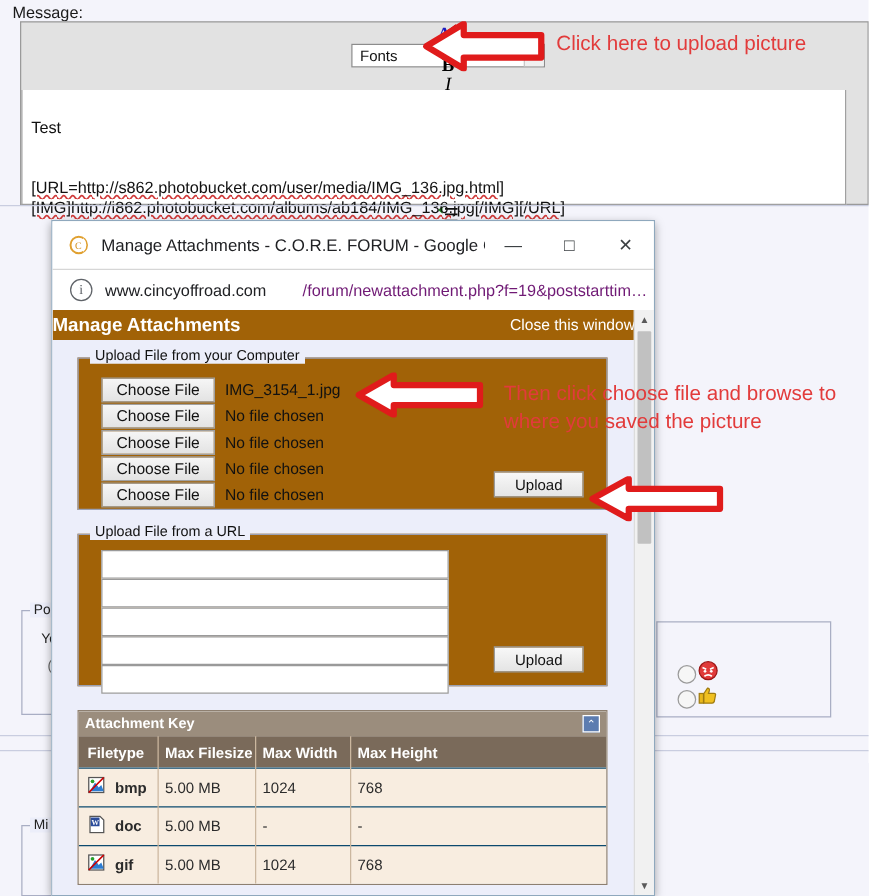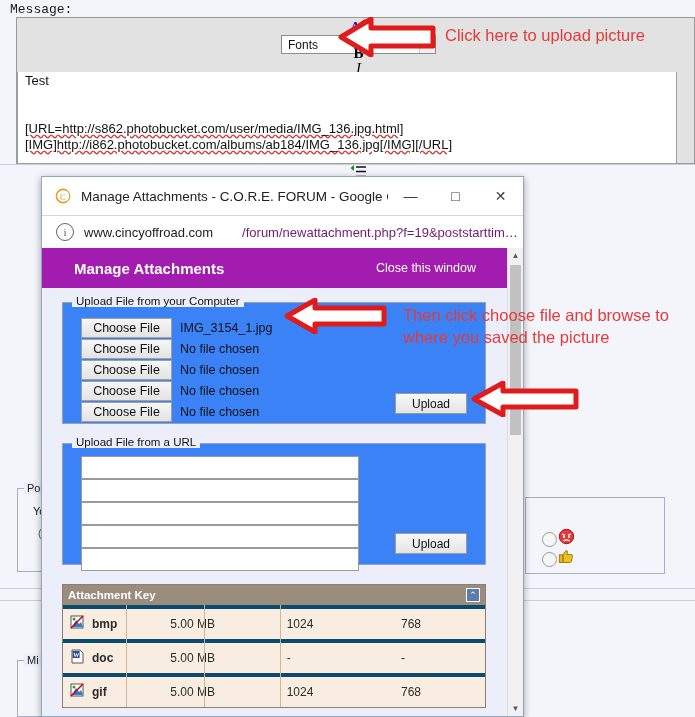--- a/index.html
+++ b/index.html
@@ -9,21 +9,21 @@
     font-family:"Liberation Sans", sans-serif;
     font-size:13px;
     color:#000;
     overflow:hidden;
     position:relative;
   }
   .root{position:absolute;left:0;top:0;width:695px;height:717px;overflow:hidden;}
 
   
   .page-bg{position:absolute;left:0;top:0;width:695px;height:717px;background:#f4f4fb;}
-  .msg-label{position:absolute;left:10px;top:2px;font-size:13px;color:#1a1a1a;font-family:Liberation Mono, monospace;}
+  .msg-label{position:absolute;left:10px;top:2px;font-size:13px;color:#1a1a1a;}
 
   .editor-wrap{position:absolute;left:16px;top:17px;width:679px;height:147px;
      background:#e2e2e2;border:1px solid #9a9a9a;box-sizing:border-box;}
   .tbrow{position:relative;height:28px;display:flex;align-items:center;padding-left:6px;gap:0;flex-direction:column;}
   .tbrow.r2{height:27px;}
   .sep{width:1px;height:20px;background:#adadad;margin:0 5px;}
   .tbtn{width:22px;height:22px;display:flex;align-items:center;justify-content:center;
         font-size:14px;line-height:1;color:#000;cursor:default;}
   .tbtn.bold{font-weight:bold;font-family:"Liberation Serif",serif;font-size:15px;}
   .tbtn.ital{font-style:italic;font-family:"Liberation Serif",serif;font-size:15px;}
@@ -35,21 +35,21 @@
      border-left:1px solid #c8c8c8;background:#f0f0f0;}
   .combo.fonts{width:155px;}
   .combo.sizes{width:76px;margin-top:28px;}
   .caret{width:0;height:0;border-left:4px solid transparent;border-right:4px solid transparent;border-top:4px solid #333;}
   .caret.sm{border-left-width:3.5px;border-right-width:3.5px;border-top-width:4px;}
   .mini-arrow{width:12px;display:flex;align-items:center;justify-content:center;}
   .fontcolor{display:flex;flex-direction:column;align-items:center;justify-content:center;width:20px;height:22px;}
   .fontcolor .a{font-family:"Liberation Serif",serif;font-weight:bold;font-size:14px;color:#1b1bbf;line-height:12px;}
   .fontcolor .bar{width:14px;height:4px;background:#000;}
   .editbox{position:absolute;left:17px;top:72px;width:660px;height:92px;background:#fff;
-     border:1px solid #a0a0a0;border-top:none;box-sizing:border-box;padding:1px 7px;font-size:13px;color:#111;}
+     border:1px solid #a0a0a0;border-top:none;box-sizing:border-box;padding:22px 7px;font-size:13px;color:#111;}
   .editline{line-height:16px;white-space:pre;}
   .spell{ text-decoration: underline; text-decoration-style: wavy; text-decoration-color:#d03a3a; }
   .bgline{position:absolute;background:#c9cde0;}
   .fieldset-bg{position:absolute;border:1px solid #a9aec4;box-sizing:border-box;}
   .fs-legend{position:absolute;font-size:11px;color:#222;background:#eceefa;padding:0 3px;}
   .radio{width:13px;height:13px;border-radius:50%;background:#f6f6f6;border:1px solid #9b9b9b;display:inline-block;}
 
   
   .chrome{position:absolute;left:41px;top:176px;width:483px;height:541px;
      background:#ffffff;border:1px solid #8fa8bd;box-sizing:border-box;
@@ -61,27 +61,27 @@
   .chrome-addr{height:32px;display:flex;align-items:center;border-bottom:1px solid #cfcfcf;background:#fff;}
   .infoic{width:16px;height:16px;border:1.3px solid #5f6368;border-radius:50%;
      display:flex;align-items:center;justify-content:center;font-size:11px;color:#5f6368;
      margin-left:14px;margin-right:10px;font-family:"Liberation Serif",serif;}
   .url{font-size:13px;color:#202124;white-space:nowrap;overflow:hidden;}
   .url .dim{color:#701a75;margin-left:29px;}
 
   .chrome-body{position:absolute;left:0;top:71px;width:481px;height:468px;background:#f0f0f5;overflow:hidden;}
   .vbviewport{position:absolute;left:0;top:0;width:466px;height:468px;overflow:hidden;background:#eceefa;}
 
-  .ma-header{height:40px;background:#a21caf;display:flex;align-items:center;
-     justify-content:space-between;padding:0 32px;box-sizing:border-box;}
+  .ma-header{height:24px;background:#a16207;display:flex;align-items:center;
+     justify-content:space-between;padding:0 0;box-sizing:border-box;}
   .ma-title{color:#fff;font-weight:bold;font-size:15px;}
   .ma-close{color:#fff;font-size:12.5px;}
 
   .ma-inner{padding:14px 20px 0 20px;}
-  .fs{border:1px solid #9aa0b5;position:relative;box-sizing:border-box;background:#3b82f6;}
+  .fs{border:1px solid #9aa0b5;position:relative;box-sizing:border-box;background:#a16207;}
   .fs > .lg{position:absolute;top:-8px;left:9px;background:#eceefa;padding:0 4px;font-size:11.5px;color:#111;}
 
   .filerow{display:flex;align-items:center;height:21px;margin-bottom:0px;}
   .choosebtn{width:91px;height:20px;background:linear-gradient(#f6f6f6,#e3e3e3);
      border:1px solid #a0a0a0;box-sizing:border-box;font-size:12.5px;color:#111;
      display:flex;align-items:center;justify-content:center;}
   .fname{font-size:12.5px;color:#111;margin-left:8px;}
 
   .urlinput{width:278px;height:23px;background:#fff;border:1px solid #9a9a9a;box-sizing:border-box;}
   .uploadbtn{width:72px;height:21px;background:linear-gradient(#f8f8f8,#e4e4e4);
@@ -90,21 +90,21 @@
 
   
   .akey{border:1px solid #8d7f70;box-sizing:border-box;background:#fff;}
   .akey-head{height:20px;background:#9b8d7d;display:flex;align-items:center;
      justify-content:space-between;padding:0 5px;box-sizing:border-box;}
   .akey-head .t{color:#fff;font-weight:bold;font-size:11.5px;}
   .akey-collapse{width:14px;height:14px;background:#5c7cb0;border:1px solid #fff;
      display:flex;align-items:center;justify-content:center;color:#fff;font-size:9px;box-sizing:border-box;}
   .akey-ch{height:25px;background:#7a6a5a;display:flex;align-items:center;}
   .akey-ch div{color:#fff;font-weight:bold;font-size:12px;}
-  .akey-row{height:30px;display:flex;align-items:center;background:#f8ede0;border-top:4px solid #0c4a6e;justify-content:space-between;}
+  .akey-row{height:30px;display:flex;align-items:center;background:#f8ede0;border-top:1px solid #0c4a6e;}
   .akey-row div{font-size:12px;color:#2b2b2b;}
   .c0{width:63px;padding-left:7px;box-sizing:border-box;display:flex;align-items:center;gap:7px;}
   .c1{width:78px;padding-left:6px;box-sizing:border-box;}
   .c2{width:76px;padding-left:6px;box-sizing:border-box;}
   .c3{width:90px;padding-left:6px;box-sizing:border-box;}
   .akey-row .c0{font-weight:bold;}
   .vline{position:absolute;top:0;bottom:0;width:1px;background:#cbb79f;}
 
   
   .vscroll{position:absolute;right:0;top:0;width:15px;height:468px;background:#f1f1f1;border-left:1px solid #dcdcdc;}
@@ -416,20 +416,26 @@
               <span class="uploadbtn">Upload</span>
             </div>
           </div>
 
           <div class="akey" style="margin-top:19px;width:424px;position:relative;overflow:hidden;">
             <div class="akey-head">
               <span class="t">Attachment Key</span>
               <span class="akey-collapse">⌃</span>
             </div>
             <div style="position:relative">
+              <div class="akey-ch">
+                <div class="c0">Filetype</div>
+                <div class="c1">Max Filesize</div>
+                <div class="c2">Max Width</div>
+                <div class="c3">Max Height</div>
+              </div>
 
               <div class="akey-row">
                 <div class="c0">
                   <span>
                     <svg width="15" height="15" viewBox="0 0 15 15">
                         <rect x="1" y="1" width="12" height="12" fill="#fff" stroke="#555"></rect>
                         <path d="M2 12 L6 5 L9 9 L11 7 L13 12 Z" fill="#2d7dd2"></path>
                         <circle cx="4" cy="4" r="1.5" fill="#2aa02a"></circle>
                         <path d="M1 13 L13 1" stroke="#c00" stroke-width="1.4"></path>
                       </svg>

